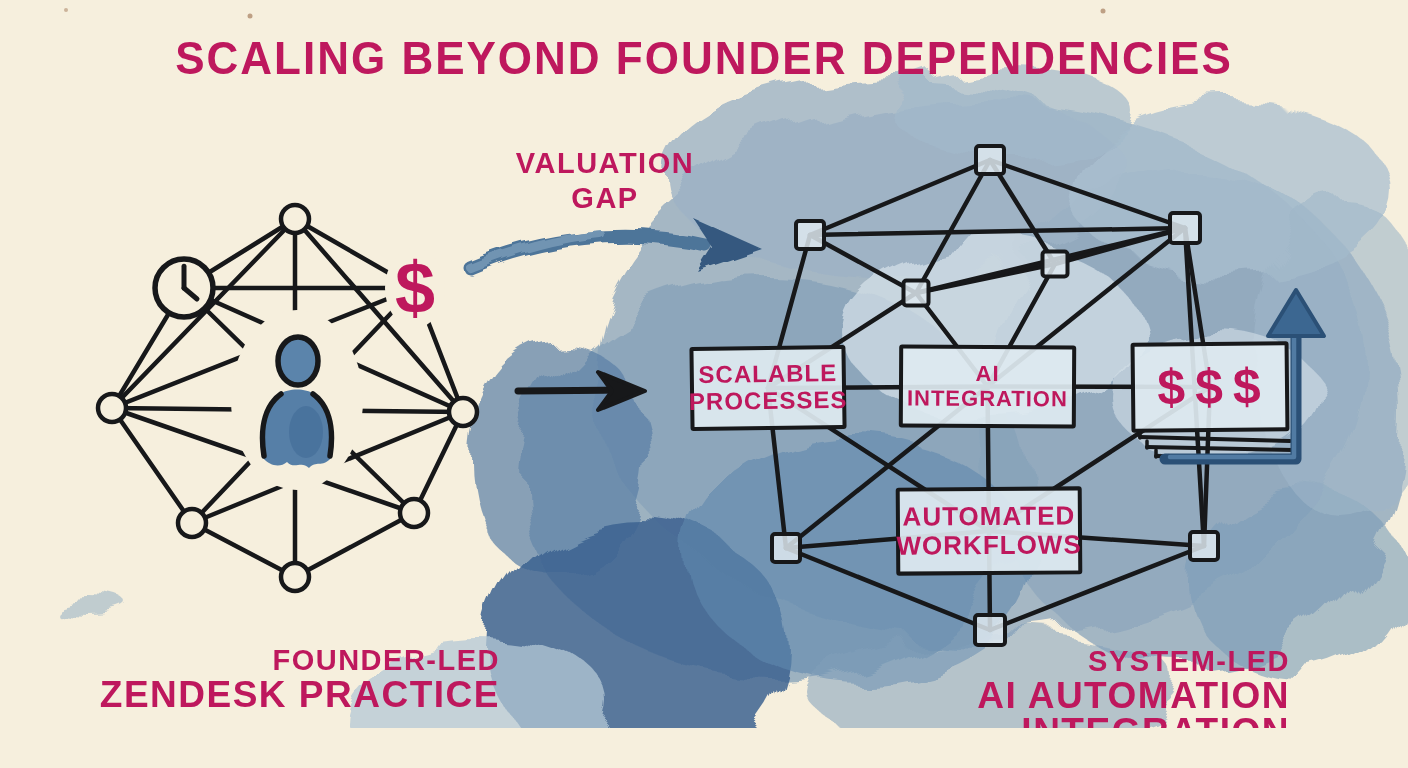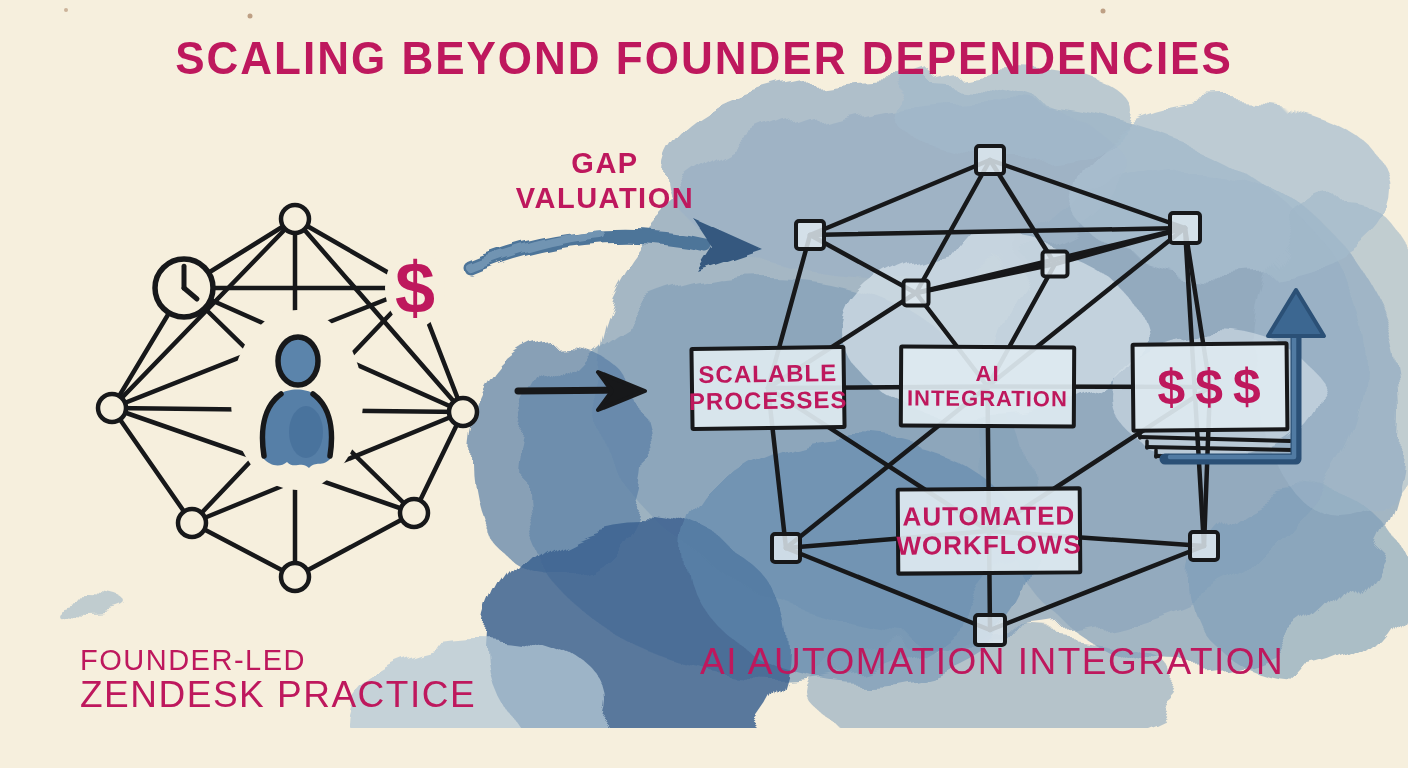--- a/index.html
+++ b/index.html
@@ -12,21 +12,21 @@
   svg.art{position:absolute;left:0;top:0;}
   .hand{font-weight:700;letter-spacing:1px;}
   .page-title{
     position:absolute;top:33px;left:0;width:1408px;text-align:center;
     font-size:44px;font-weight:700;letter-spacing:2px;transform:scaleY(1.04);
   }
   .arrow-label{
     position:absolute;left:470px;top:146px;width:270px;text-align:center;
     font-size:29px;font-weight:700;line-height:35px;letter-spacing:1.5px;
   }
-  .caption{position:absolute;text-align:left;font-weight:400;}
+  .caption{position:absolute;text-align:right;font-weight:700;}
   .caption .cap1{font-size:29px;line-height:34px;letter-spacing:1.5px;}
   .caption .cap2{font-size:37px;line-height:36px;letter-spacing:1.5px;}
   .caption-left{left:80px;top:643px;width:420px;}
   .caption-right{left:700px;top:644px;width:590px;}
   .nbox{
     position:absolute;border:4px solid #17181a;border-radius:3px;
     background:rgba(222,233,240,0.93);
     display:flex;flex-direction:column;align-items:center;justify-content:center;
     font-weight:700;text-align:center;box-sizing:border-box;
   }
@@ -197,22 +197,22 @@
     <g>
       <path d="M 1165 459 L 1296 459 L 1296 330" fill="none" stroke="#2b5076" stroke-width="11" stroke-linecap="round" stroke-linejoin="round"></path>
       <path d="M 1170 457 L 1294 457 L 1294 334" fill="none" stroke="#517ba3" stroke-width="4.5" stroke-linecap="round" stroke-linejoin="round"></path>
       <path d="M 1268 336 L 1296 290 L 1324 336 Z" fill="#3c6791" stroke="#2b5076" stroke-width="4" stroke-linejoin="round"></path>
     </g>
   </svg>
 
   <div class="page-title hand">SCALING BEYOND FOUNDER DEPENDENCIES</div>
 
   <div class="arrow-label">
+    <div>VALUATION</div>
     <div>GAP</div>
-    <div>VALUATION</div>
   </div>
 
   <div class="dollar-glyph">$</div>
 
   <div class="nbox nbox-sp" style="left: 690px; top: 346px; width: 156px; height: 84px;">
     <div class="bl">SCALABLE</div>
     <div class="bl">PROCESSES</div>
   </div>
   <div class="nbox nbox-ai" style="left: 899px; top: 345px; width: 177px; height: 83px;">
     <div class="bl">AI</div>
@@ -224,16 +224,17 @@
   </div>
   <div class="nbox nbox-money" style="left: 1131px; top: 342px; width: 158px; height: 90px;">
     <div class="money-label">$$$</div>
   </div>
 
   <div class="caption caption-left">
     <div class="cap1">FOUNDER-LED</div>
     <div class="cap2">ZENDESK PRACTICE</div>
   </div>
   <div class="caption caption-right">
+    <div class="cap1">SYSTEM-LED</div>
     <div class="cap2">AI AUTOMATION INTEGRATION</div>
   </div>
 
 </div>
 
 </body></html>

